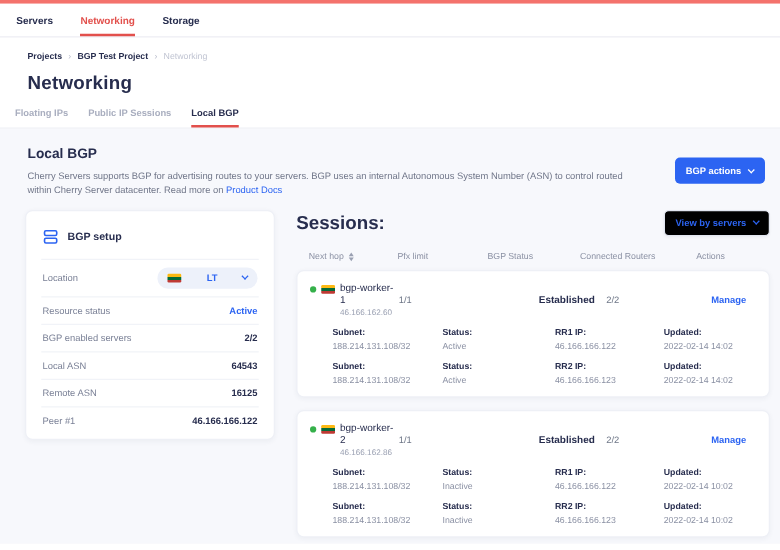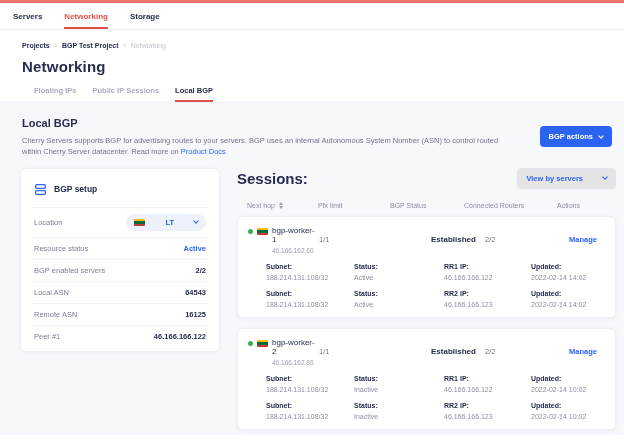--- a/index.html
+++ b/index.html
@@ -13,21 +13,21 @@
   .nav-item.active { color:#e2504c; }
   .nav-item.active::after { content:""; position:absolute; left:0; right:0; bottom:0; height:2px; background:#e2504c; }
 
   .breadcrumb { display:flex; gap:5px; align-items:center; margin:12px 0 0 22px; font-size:7px; }
   .crumb { font-weight:700; color:#272d4e; cursor:pointer; }
   .crumb-sep { color:#b9bdcc; font-size:7px; }
   .crumb.current { color:#c0c4d2; font-weight:400; cursor:default; }
 
   .page-title { margin:9px 0 0 22px; font-size:15px; font-weight:700; color:#272d4e; letter-spacing:.2px; }
 
-  .tabs { display:flex; gap:16px; margin-top:11px; padding-left:34px; border-bottom:1px solid #eef0f5; background:#fff;align-items:center; }
+  .tabs { display:flex; gap:16px; margin-top:11px; padding-left:12px; border-bottom:1px solid #eef0f5; background:#fff;align-items:center; }
   .tab { font-size:7.5px; font-weight:700; color:#a9aebf; padding-bottom:7px; position:relative; cursor:pointer; }
   .tab.active { color:#272d4e; }
   .tab.active::after { content:""; position:absolute; left:0; right:0; bottom:0; height:2px; background:#e2504c; }
 
   .content { background:#f7f8fc; padding:11px 8px 0 20px; height:332px; }
 
   .section-head { display:flex; justify-content:space-between; align-items:flex-start; padding-right:4px; }
   .section-title { font-size:11px; font-weight:700; color:#272d4e; margin:3px 0 6px 2px; }
   .section-desc { font-size:7.5px; line-height:1.5; color:#707689; width:478px; margin-left:2px; }
   .doc-link { color:#2c64f2; cursor:pointer; }
@@ -45,21 +45,21 @@
   .setup-label { font-size:7.5px; color:#7a8096; }
   .setup-value { font-size:7.5px; font-weight:700; color:#272d4e; }
   .setup-value.blue { color:#2c64f2; }
   .loc-pill { display:flex; align-items:center; gap:20px; background:#edf1fa; border:none; border-radius:10px; padding:4px 8px; font-family:inherit; font-size:7.5px; font-weight:700; color:#2c64f2; cursor:pointer; }
   .flag { width:11px; height:7px; border-radius:1px; background:linear-gradient(#fdb913 0 33%, #046a38 33% 66%, #be3a34 66% 100%); display:inline-block; flex:none; }
 
   
   .right-col { flex:1; }
   .sessions-head { display:flex; justify-content:space-between; align-items:center; }
   .sessions-title { font-size:15px; font-weight:700; color:#272d4e; }
-  .btn-light { background:#e5e5e5; border:1px solid #e2e6f0; border-radius:4px; color:#2c64f2; font-family:inherit; font-weight:700; font-size:7.5px; padding:5px 8px; display:flex; align-items:center; gap:20px; cursor:pointer; box-shadow:0 1px 2px rgba(40,50,80,.04); }
+  .btn-light { background:#000000; border:1px solid #e2e6f0; border-radius:4px; color:#2c64f2; font-family:inherit; font-weight:700; font-size:7.5px; padding:5px 8px; display:flex; align-items:center; gap:6px; cursor:pointer; box-shadow:0 1px 2px rgba(40,50,80,.04); }
 
   .grid5 { display:grid; grid-template-columns:71px 72px 74px 93px 1fr; }
   .thead { padding:0 10px; margin:13px 0 7px; font-size:7px; color:#8a90a3; }
   .th { display:flex; align-items:center; gap:4px; }
   .sort-icon { display:inline-flex; flex-direction:column; gap:1px; cursor:pointer; }
   .sort-icon i { display:block; width:0; height:0; border-left:2.5px solid transparent; border-right:2.5px solid transparent; }
   .sort-up { border-bottom:3px solid #9aa0b2; }
   .sort-down { border-top:3px solid #9aa0b2; }
 
   .session-card { background:#fff; border:1px solid #eef0f6; border-radius:6px; box-shadow:0 1px 4px rgba(40,50,80,.05); padding:9px 10px 9px; margin-bottom:10px; }

